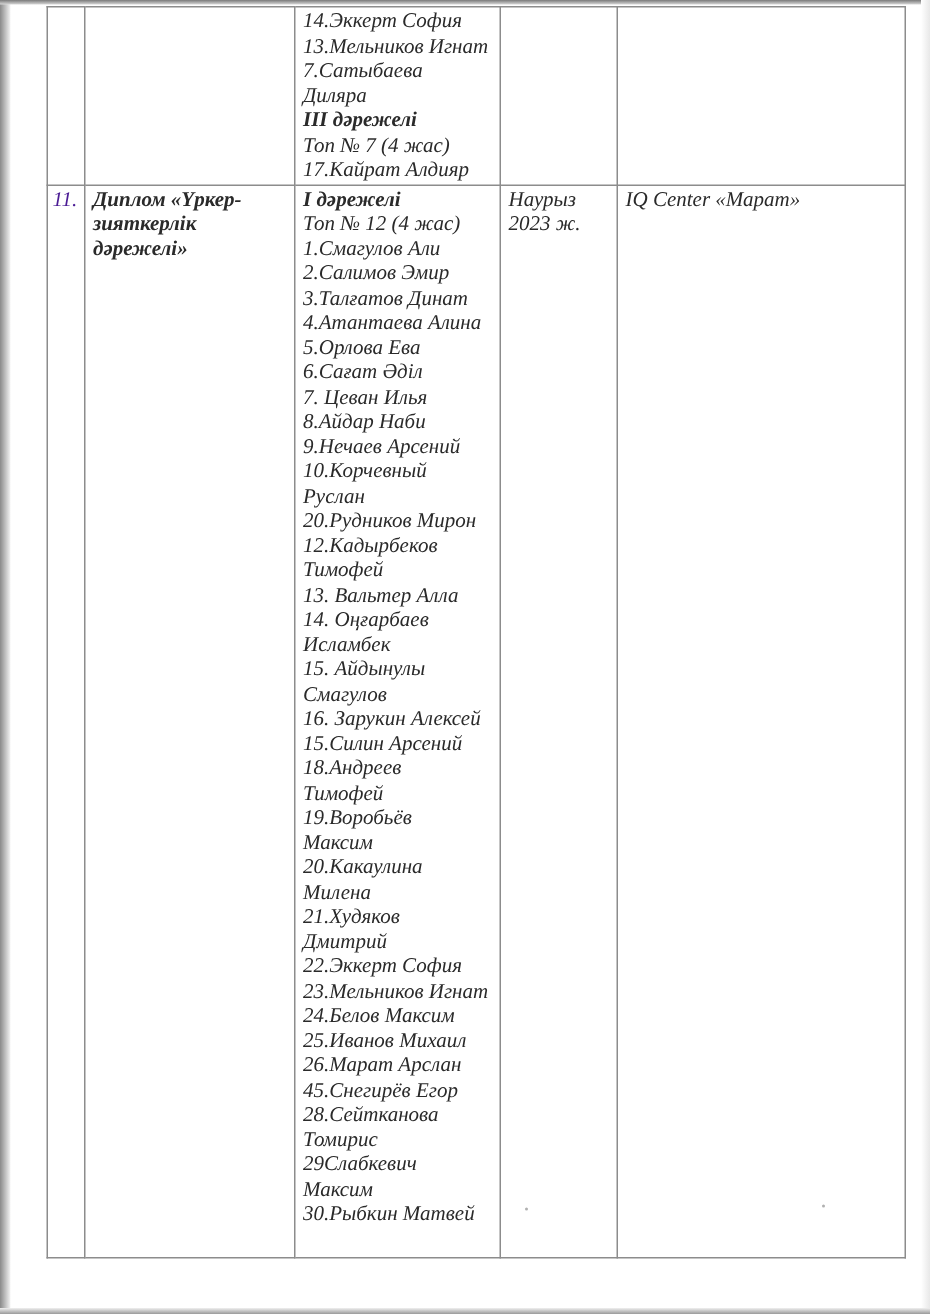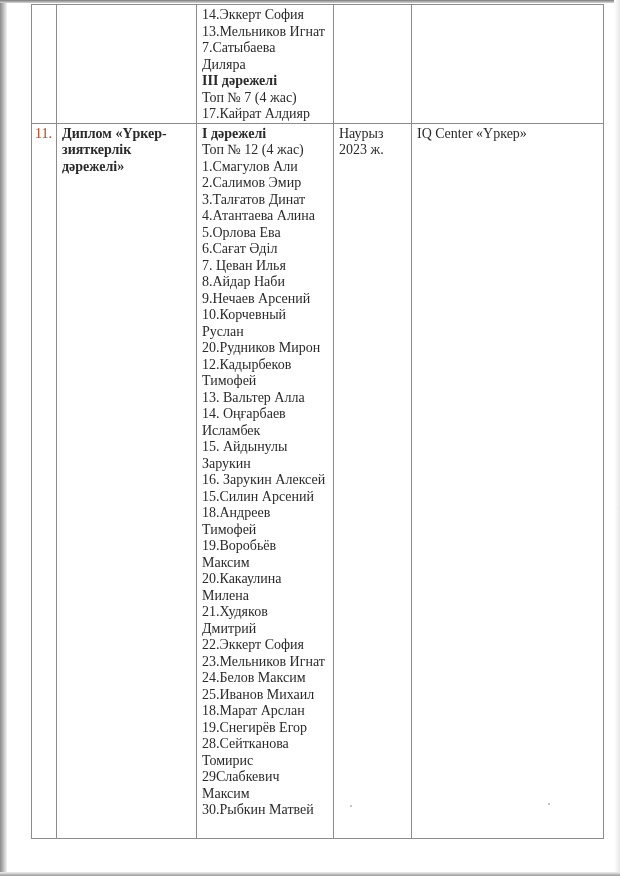--- a/index.html
+++ b/index.html
@@ -23,36 +23,37 @@
   }
   .scan-edge-bottom {
     position: absolute; left: 0; bottom: 0; width: 620px; height: 4px;
     background: linear-gradient(to top, #9a9a9a, #f0f0f0);
   }
   .doc-table {
     position: absolute; left: 31px; top: 4px;
     border-collapse: collapse;
     table-layout: fixed;
     width: 572px;
+    font-style: italic;
   }
   .doc-table td {
     border: 1px solid #8c8c8c;
     vertical-align: top;
     padding: 0 5px;
     font-size: 14px;
     line-height: 16.5px;
   }
   .col-num { width: 25px; }
   .col-award { width: 140px; }
   .col-participants { width: 137px; }
   .col-date { width: 78px; }
   .col-org { width: 192px; }
   .row-continued td { height: 115px; padding-top: 2px; }
   .row-11 td { height: 712px; padding-top: 2px; }
-  .num-cell { color: #c2410c; font-size: 14px; padding-left: 3px !important; }
+  .num-cell { color: #4c1d95; font-size: 14px; padding-left: 3px !important; }
   .award-cell { text-align: left; font-weight: bold; }
   .award-cell span { display: block; }
   .line { display: block; white-space: nowrap; }
   .bold { font-weight: bold; }
   .stray-mark {
     position: absolute; width: 2px; height: 2px; background: #b0b0b0; border-radius: 1px;
   }
 </style>
 </head>
 <body>
@@ -107,46 +108,46 @@
           <span class="line">9.Нечаев Арсений</span>
           <span class="line">10.Корчевный</span>
           <span class="line">Руслан</span>
           <span class="line">20.Рудников Мирон</span>
           <span class="line">12.Кадырбеков</span>
           <span class="line">Тимофей</span>
           <span class="line">13. Вальтер Алла</span>
           <span class="line">14. Оңғарбаев</span>
           <span class="line">Исламбек</span>
           <span class="line">15. Айдынулы</span>
-          <span class="line">Зарукин</span>
+          <span class="line">Смагулов</span>
           <span class="line">16. Зарукин Алексей</span>
           <span class="line">15.Силин Арсений</span>
           <span class="line">18.Андреев</span>
           <span class="line">Тимофей</span>
           <span class="line">19.Воробьёв</span>
           <span class="line">Максим</span>
           <span class="line">20.Какаулина</span>
           <span class="line">Милена</span>
           <span class="line">21.Худяков</span>
           <span class="line">Дмитрий</span>
           <span class="line">22.Эккерт София</span>
           <span class="line">23.Мельников Игнат</span>
           <span class="line">24.Белов Максим</span>
           <span class="line">25.Иванов Михаил</span>
-          <span class="line">18.Марат Арслан</span>
-          <span class="line">19.Снегирёв Егор</span>
+          <span class="line">26.Марат Арслан</span>
+          <span class="line">45.Снегирёв Егор</span>
           <span class="line">28.Сейтканова</span>
           <span class="line">Томирис</span>
           <span class="line">29Слабкевич</span>
           <span class="line">Максим</span>
           <span class="line">30.Рыбкин Матвей</span>
         </td>
       <td>
         <span class="line">Наурыз</span>
         <span class="line">2023 ж.</span>
       </td>
-      <td>IQ Center «Үркер»</td>
+      <td>IQ Center «Марат»</td>
     </tr>
   </tbody>
 </table>
 
 <div class="stray-mark" style="left:548px; top:803px;"></div>
 <div class="stray-mark" style="left:350px; top:805px;"></div>
 
 </body></html>

